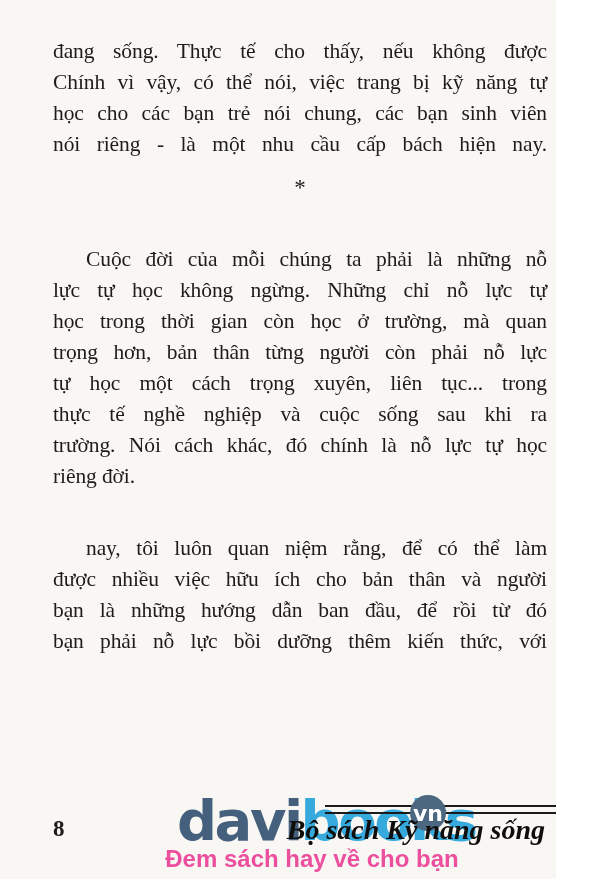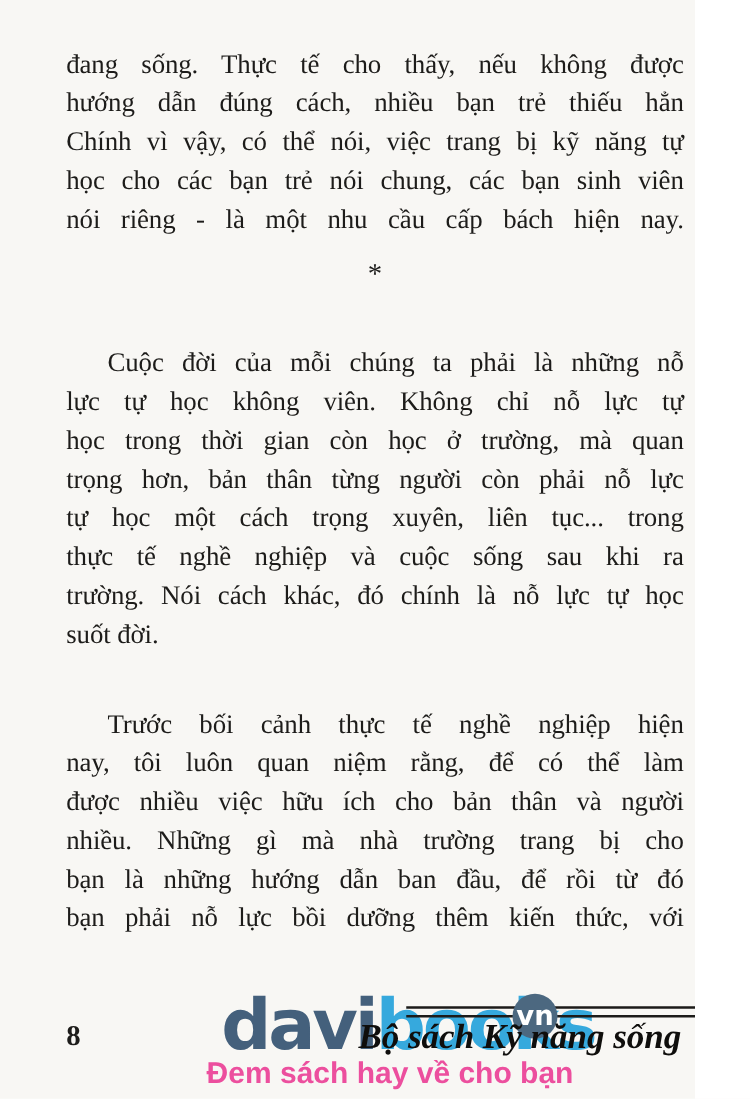--- a/index.html
+++ b/index.html
@@ -121,41 +121,38 @@
   }
 </style>
 </head>
 <body>
 
 <div class="page">
 
   <main class="text-block">
     <div class="paragraph">
         <div class="line">đang sống. Thực tế cho thấy, nếu không được</div>
-        <div class="line">hướng dẫn đúng cách, nhiều bạn trẻ thiếu hẳn</div>
         <div class="line">Chính vì vậy, có thể nói, việc trang bị kỹ năng tự</div>
         <div class="line">học cho các bạn trẻ nói chung, các bạn sinh viên</div>
         <div class="line">nói riêng - là một nhu cầu cấp bách hiện nay.</div>
       </div>
     <div class="separator">*</div>
     <div class="paragraph indent">
         <div class="line">Cuộc đời của mỗi chúng ta phải là những nỗ</div>
-        <div class="line">lực tự học không viên. Không chỉ nỗ lực tự</div>
+        <div class="line">lực tự học không ngừng. Những chỉ nỗ lực tự</div>
         <div class="line">học trong thời gian còn học ở trường, mà quan</div>
         <div class="line">trọng hơn, bản thân từng người còn phải nỗ lực</div>
         <div class="line">tự học một cách trọng xuyên, liên tục... trong</div>
         <div class="line">thực tế nghề nghiệp và cuộc sống sau khi ra</div>
         <div class="line">trường. Nói cách khác, đó chính là nỗ lực tự học</div>
-        <div class="line last">suốt đời.</div>
+        <div class="line last">riêng đời.</div>
       </div>
     <div class="paragraph para-gap indent">
-        <div class="line">Trước bối cảnh thực tế nghề nghiệp hiện</div>
         <div class="line">nay, tôi luôn quan niệm rằng, để có thể làm</div>
         <div class="line">được nhiều việc hữu ích cho bản thân và người</div>
-        <div class="line">nhiều. Những gì mà nhà trường trang bị cho</div>
         <div class="line">bạn là những hướng dẫn ban đầu, để rồi từ đó</div>
         <div class="line">bạn phải nỗ lực bồi dưỡng thêm kiến thức, với</div>
       </div>
   </main>
 
   <footer>
     <span class="page-number">8</span>
 
     <div class="logo"><span class="logo-davi">davi</span><span class="logo-books">books</span></div>
 

